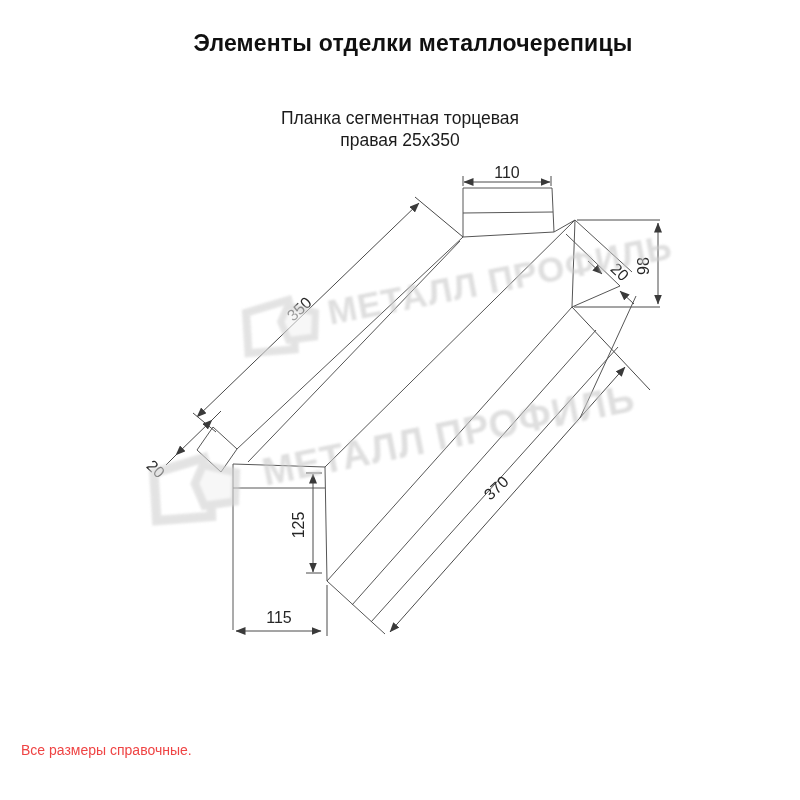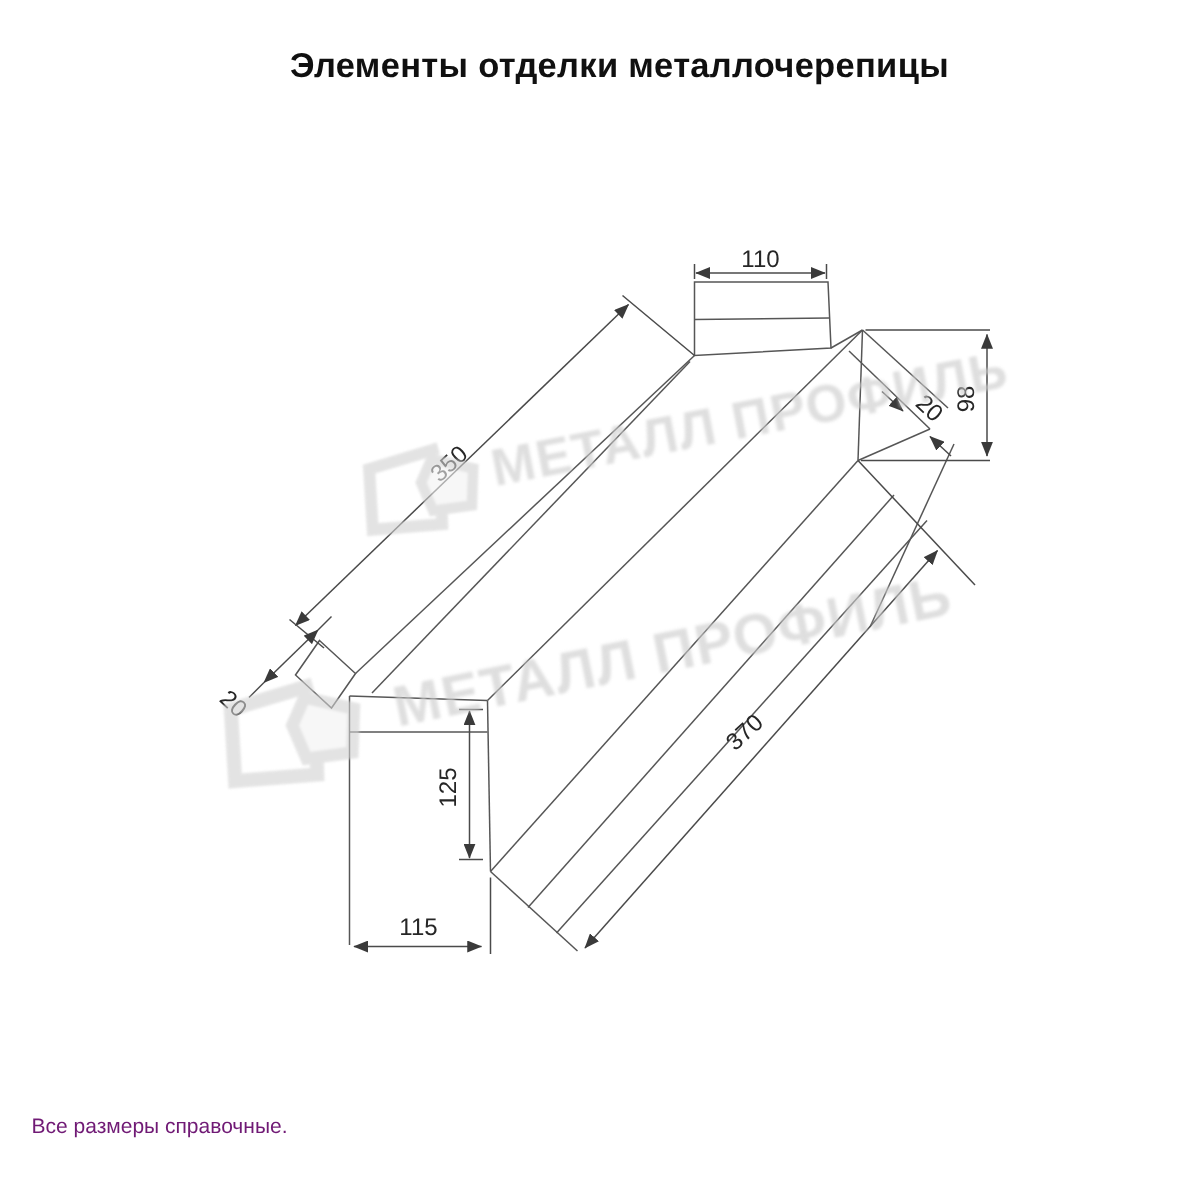--- a/index.html
+++ b/index.html
@@ -2,41 +2,45 @@
 <html><head>
 <meta charset="utf-8">
 <style>
   html,body{margin:0;padding:0;background:#fff;}
   .page{position:relative;width:800px;height:800px;background:#fff;overflow:hidden;
         font-family:"Liberation Sans",sans-serif;}
   .title{position:absolute;top:30px;left:0;width:100%;text-align:center;
          font-size:23px;font-weight:bold;color:#101010;letter-spacing:.2px;padding-left:13px;}
   .subtitle{position:absolute;top:107px;left:0;width:100%;text-align:center;
             font-size:17.5px;color:#1c1c1c;line-height:22px;}
-  .footer{position:absolute;top:740px;left:21px;font-size:14px;color:#701a75;line-height:20.5px;}
+  .footer{position:absolute;top:740px;left:21px;font-size:14px;color:#ef4444;line-height:20.5px;}
   .wm{position:absolute;color:#cbcbcb;opacity:.62;font-weight:bold;white-space:nowrap;
       filter:blur(0.9px);transform-origin:left center;letter-spacing:1px;}
   .wm1{left:328px;top:293px;font-size:35px;transform:rotate(-11deg);}
   .wm2{left:263px;top:452px;font-size:38px;transform:rotate(-11.5deg);}
   .logo{position:absolute;opacity:.6;filter:blur(0.8px);}
   .logo1{left:236px;top:296px;transform:rotate(-12deg);}
   .logo2{left:142px;top:452px;transform:rotate(-12deg);}
   svg.draw{position:absolute;left:0;top:0;}
   svg.draw path, svg.draw line, svg.draw polyline{stroke:#565656;stroke-width:1;fill:none;}
   svg.draw .dim{stroke:#4a4a4a;}
   svg.draw text{font-family:"Liberation Sans",sans-serif;font-size:16px;fill:#262626;}
   .logo path{fill:none;stroke:#d2d2d2;}
 </style>
 </head>
 <body>
 
 <div class="page">
 
   <div class="title">Элементы отделки металлочерепицы</div>
 
+  <div class="subtitle">
+    <div>Планка сегментная торцевая</div>
+    <div>правая 25х350</div>
+  </div>
 
   <svg class="draw" width="800" height="800" viewBox="0 0 800 800">
     <defs>
       <marker id="arr" viewBox="0 0 10 8" refX="9.5" refY="4" markerWidth="10" markerHeight="8" orient="auto-start-reverse">
         <path d="M0,0 L10,4 L0,8 Z" style="fill:#3a3a3a;stroke:none"></path>
       </marker>
     </defs>
 
     <g>
 

